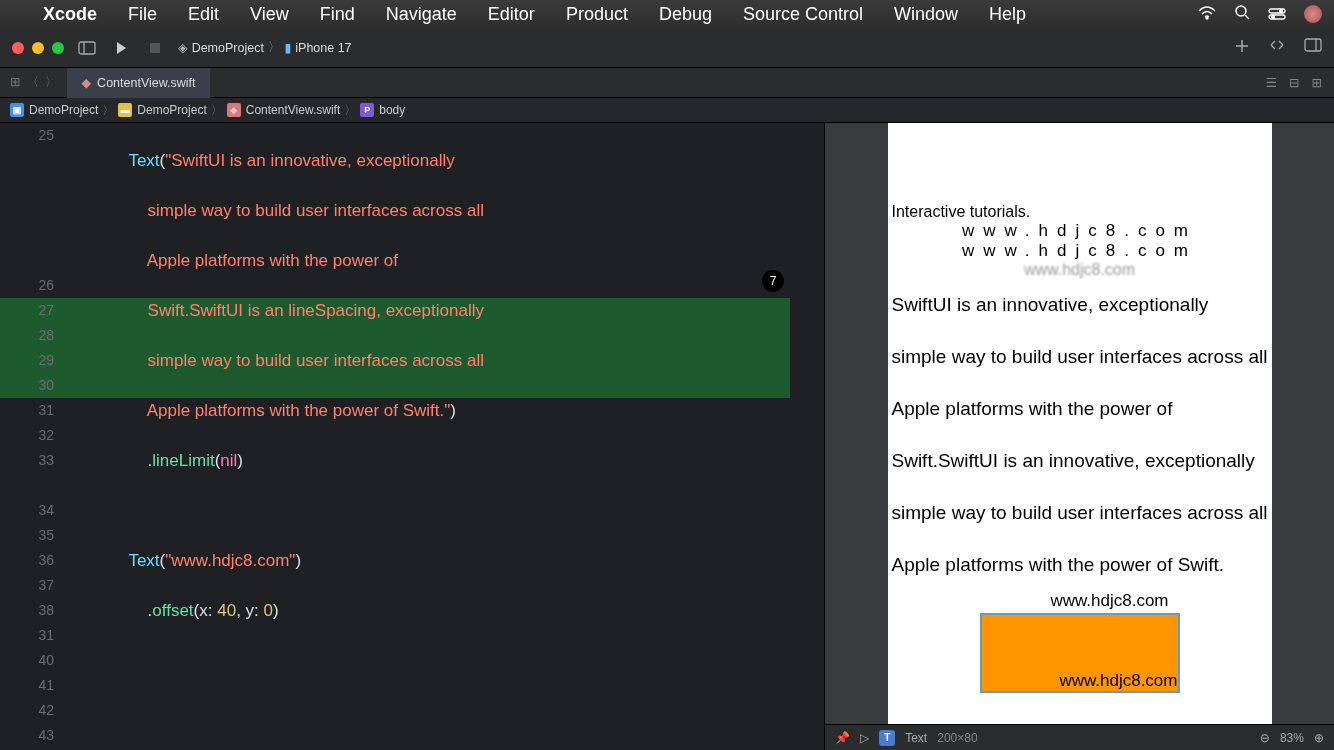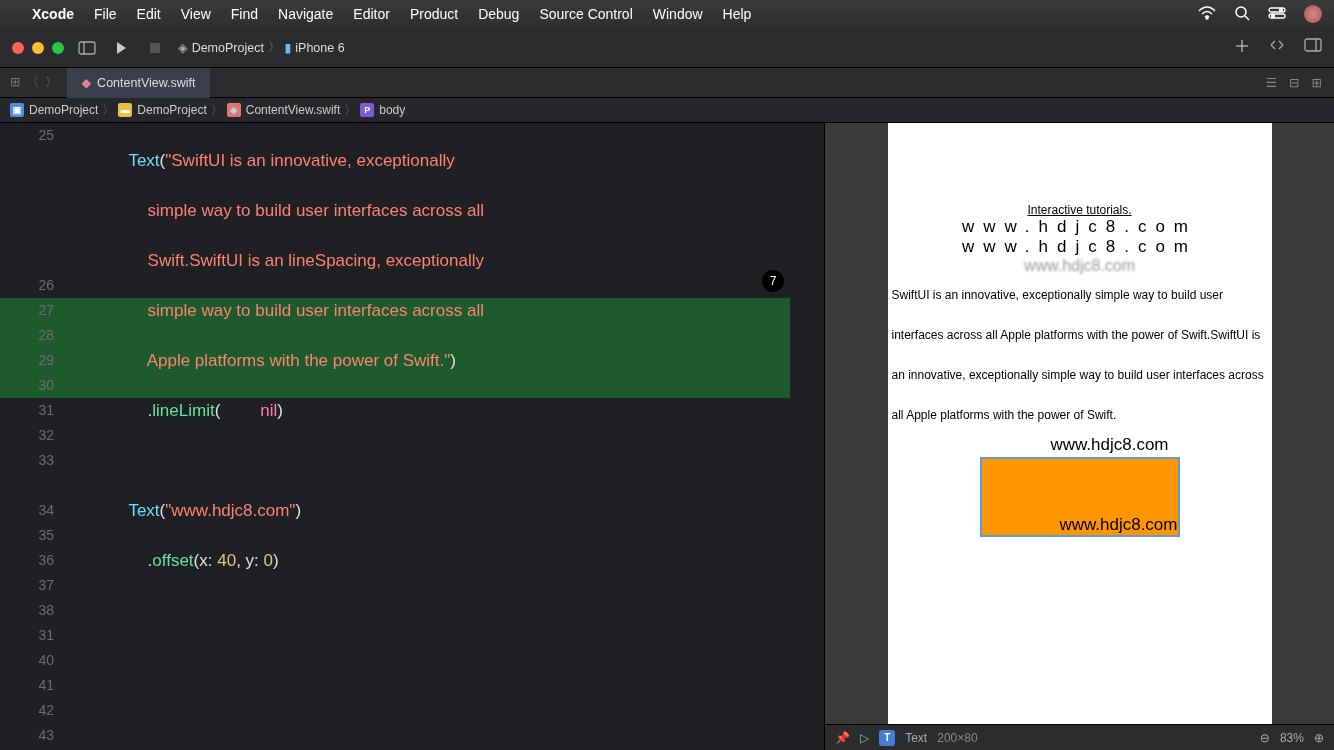--- a/index.html
+++ b/index.html
@@ -1,19 +1,19 @@
 <!DOCTYPE html>
 <html><head>
 <meta charset="utf-8">
 <style>
 * { margin: 0; padding: 0; box-sizing: border-box; font-family: -apple-system, BlinkMacSystemFont, "Segoe UI", sans-serif; }
 body { background: #1e1e1e; width: 1334px; height: 750px; overflow: hidden; color: #ccc; }
 
 
-.menubar { height: 28px; background: linear-gradient(#3a3a3a, #2e2e2e); display: flex; align-items: center; padding: 0 12px; gap: 20px; font-size: 14px; color: #fff; font-weight: 500; }
+.menubar { height: 28px; background: linear-gradient(#3a3a3a, #2e2e2e); display: flex; align-items: center; padding: 0 12px; gap: 31px; font-size: 18px; color: #fff; font-weight: 500; }
 .menubar .apple { font-size: 15px; }
 .menubar .app { font-weight: 700; }
 .menubar .spacer { flex: 1; }
 .menubar .tray { display: flex; gap: 18px; align-items: center; }
 .menubar .tray svg, .menubar .tray span { color: #fff; }
 
 
 .toolbar { height: 40px; background: #2b2c2e; display: flex; align-items: center; padding: 0 12px; gap: 12px; border-bottom: 1px solid #000; }
 .traffic { display: flex; gap: 8px; }
 .traffic .dot { width: 12px; height: 12px; border-radius: 50%; }
@@ -49,37 +49,37 @@
 .editor { flex: 1; background: #1f2023; position: relative; font-family: "SF Mono", Menlo, monospace; font-size: 17px; line-height: 25px; overflow: hidden; }
 .gutter { position: absolute; left: 0; top: 0; width: 68px; text-align: right; padding-right: 14px; color: #6c6c70; font-size: 14px; }
 .gutter div { height: 25px; padding-left: 16px; }
 .code { position: absolute; left: 72px; top: 0; right: 0; white-space: pre; }
 .code .line { height: 25px; }
 .hl-full { position: absolute; left: 68px; right: 0; background: #1d5b2f; z-index: 0; }
 .code { z-index: 1; }
 .gutter { z-index: 2; }
 
 
-.kw { color: #ff7ab2; margin-left: 40px; }
+.kw { color: #ff7ab2; }
 .type { color: #6bdfff; }
 .fn { color: #67e2a6; }
 .str { color: #ff8170; }
 .num { color: #d9c97c; }
 .plain { color: #e0e0e0; }
 .issue-badge { position: absolute; right: 40px; top: 147px; width: 22px; height: 22px; background: #000; border-radius: 50%; color: #fff; font-size: 12px; display: flex; align-items: center; justify-content: center; z-index: 5; }
 
 
 .preview { width: 510px; background: #26272a; display: flex; flex-direction: column; border-left: 1px solid #000; }
 .preview-canvas { flex: 1; background: #3a3b3d; position: relative; display: flex; align-items: flex-start; justify-content: center; overflow: hidden; padding-top: 0; }
 .device { width: 384px; height: 100%; background: #fff; color: #000; font-family: -apple-system, sans-serif; position: relative; overflow: hidden; }
 .device-content { padding: 80px 4px 0; font-size: 17px; }
-.device-content .title { text-align: center; font-size: 12px; text-decoration: underline; }
+.device-content .title { text-align: left; font-size: 16px; }
 .device-content .spread { text-align: center; letter-spacing: 9px; font-size: 17px; }
 .device-content .blur { text-align: center; color: #999; filter: blur(1px); font-size: 16px; }
-.device-content .para { font-size: 12px; line-height: 40px; }
+.device-content .para { font-size: 19px; line-height: 52px; }
 .device-content .off { text-align: center; padding-left: 60px; font-size: 17px; }
 .device-content .orange-wrap { display: flex; justify-content: center; margin-top: 2px; }
 .device-content .orange { width: 200px; height: 80px; background: #ff9500; border: 2px solid #5a9fd4; display: flex; align-items: flex-end; justify-content: flex-end; font-size: 17px; padding: 0; }
 
 .preview-bar { height: 26px; background: #2b2c2e; display: flex; align-items: center; padding: 0 10px; gap: 10px; font-size: 12px; color: #aaa; border-top: 1px solid #000; }
 .preview-bar .spacer { flex: 1; }
 .preview-bar .tbox { width: 16px; height: 16px; background: #4a7bd4; border-radius: 3px; color: #fff; font-size: 10px; font-weight: bold; display: flex; align-items: center; justify-content: center; }
 </style>
 </head>
 <body>
@@ -138,21 +138,21 @@
   <div class="tl-btn" style="color:#555">
       <svg width="12" height="12" viewBox="0 0 12 12" fill="currentColor">
         <rect x="1" y="1" width="10" height="10"></rect>
       </svg>
     </div>
   <div class="scheme">
     <span style="color:#aaa">◈</span>
     <span>DemoProject</span>
     <span class="sep">〉</span>
     <span style="color:#6bf">▮</span>
-    <span>iPhone 6</span>
+    <span>iPhone 17</span>
   </div>
   <span class="spacer"></span>
   <div class="toolbar-right">
     <span><svg width="16" height="16" viewBox="0 0 16 16" stroke="currentColor" stroke-width="1.5">
           <line x1="8" y1="2" x2="8" y2="14"></line>
           <line x1="2" y1="8" x2="14" y2="8"></line>
         </svg></span>
     <span><svg width="18" height="14" viewBox="0 0 18 14" fill="none" stroke="currentColor" stroke-width="1.3">
           <path d="M3 7 L7 3 M3 7 L7 11 M15 7 L11 3 M15 7 L11 11"></path>
         </svg></span>
@@ -221,20 +221,21 @@
         <div>38</div>
         <div>31</div>
         <div>40</div>
         <div>41</div>
         <div>42</div>
         <div>43</div>
     </div>
     <div class="code">
 <div class="line">            <span class="type">Text</span><span class="plain">(</span><span class="str">"SwiftUI is an innovative, exceptionally</span></div>
 <div class="line"><span class="str">                simple way to build user interfaces across all</span></div>
+<div class="line"><span class="str">                Apple platforms with the power of</span></div>
 <div class="line"><span class="str">                Swift.SwiftUI is an lineSpacing, exceptionally</span></div>
 <div class="line"><span class="str">                simple way to build user interfaces across all</span></div>
 <div class="line"><span class="str">                Apple platforms with the power of Swift."</span><span class="plain">)</span></div>
 <div class="line">                <span class="plain">.</span><span class="fn">lineLimit</span><span class="plain">(</span><span class="kw">nil</span><span class="plain">)</span></div>
 <div class="line"></div>
 <div class="line">            <span class="type">Text</span><span class="plain">(</span><span class="str">"www.hdjc8.com"</span><span class="plain">)</span></div>
 <div class="line">                <span class="plain">.</span><span class="fn">offset</span><span class="plain">(x: </span><span class="num">40</span><span class="plain">, y: </span><span class="num">0</span><span class="plain">)</span></div>
 <div class="line"></div>
 <div class="line">            </div>
 

